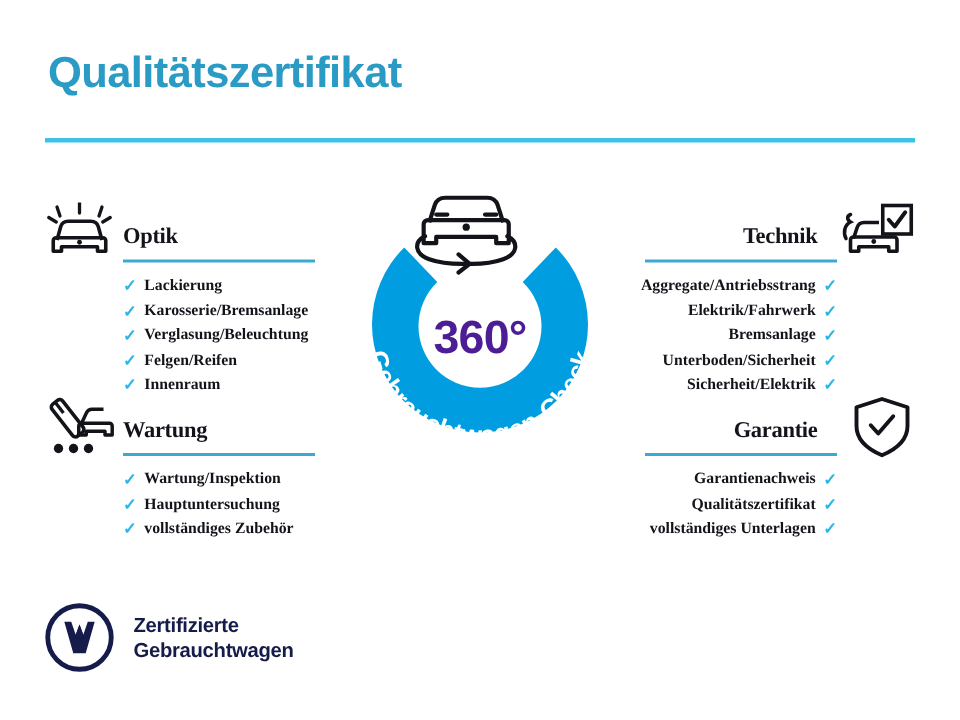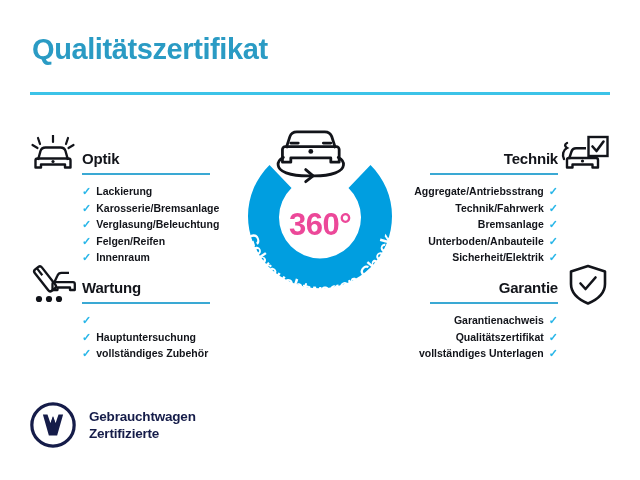--- a/index.html
+++ b/index.html
@@ -17,21 +17,21 @@
     position:absolute;left:32px;top:33px;
     font-size:29px;font-weight:bold;color:#2a9bc4;
     letter-spacing:-0.4px;white-space:nowrap;
   }
   .top-rule{
     position:absolute;left:30px;top:92px;width:580px;height:3px;
     background:#3cc3e8;
   }
 
   
-  .block{position:absolute;}
+  .block{position:absolute;font-family:Liberation Serif, serif;}
 
   .head-row{position:relative;height:42px;}
   .sec-title{
     position:absolute;bottom:8px;
     font-size:15px;font-weight:bold;color:#12141a;
     letter-spacing:-0.2px;white-space:nowrap;
   }
   .sec-rule{
     position:absolute;height:2px;background:#3aa9d4;
   }
@@ -44,40 +44,40 @@
   .chk{color:#29b6e8;font-size:11px;font-weight:bold;}
 
   
   .col-left .sec-title{left:52px;}
   .col-left .sec-rule{left:52px;right:0;}
   .col-left .items{margin-left:52px;}
   .col-left .items li{justify-content:flex-start;}
   .col-left .chk{margin-right:5px;}
 
   
-  .col-right .sec-title{right:52px;}
+  .col-right .sec-title{right:65px;}
   .col-right .sec-rule{left:0;right:52px;}
   .col-right .items{margin-right:52px;}
   .col-right .items li{justify-content:flex-end;text-align:right;}
   .col-right .chk{margin-left:5px;}
 
   .icon{position:absolute;}
   .col-left .icon{left:0;top:2px;}
   .col-right .icon{right:0;top:2px;}
 
   
   .badge{position:absolute;left:218px;top:118px;width:204px;height:204px;}
   .badge svg{display:block;}
   .badge-360{
     position:absolute;left:0;top:0;width:204px;height:204px;
     display:flex;align-items:center;justify-content:center;
     pointer-events:none;
   }
   .badge-360 span{
-    font-size:31px;font-weight:bold;color:#ec4899;letter-spacing:-0.5px;
+    font-size:31px;font-weight:bold;color:#4c1d95;letter-spacing:-0.5px;
     transform:translateY(5px);
   }
 
   
   .footer{position:absolute;left:30px;top:402px;display:flex;align-items:center;}
   .vw-logo{width:46px;height:46px;flex:none;}
   .vw-text{
     margin-left:13px;font-size:13.5px;font-weight:bold;color:#151c49;
     line-height:17px;letter-spacing:-0.2px;
   }
@@ -147,29 +147,29 @@
     <div class="head-row">
       <div class="sec-title">Technik</div>
       <div class="sec-rule" style="bottom:0;"></div>
     </div>
     <ul class="items" style="margin-top:8px;">
       <li>
           <span>Aggregate/Antriebsstrang</span>
           <span class="chk">✓</span>
         </li>
       <li>
-          <span>Technik/Fahrwerk</span>
+          <span>Elektrik/Fahrwerk</span>
           <span class="chk">✓</span>
         </li>
       <li>
           <span>Bremsanlage</span>
           <span class="chk">✓</span>
         </li>
       <li>
-          <span>Unterboden/Anbauteile</span>
+          <span>Unterboden/Sicherheit</span>
           <span class="chk">✓</span>
         </li>
       <li>
           <span>Sicherheit/Elektrik</span>
           <span class="chk">✓</span>
         </li>
     </ul>
   </div>
 
   <div class="block col-left" style="left:30px;top:262px;width:180px;">
@@ -187,20 +187,21 @@
         <circle cx="29" cy="35" r="3.1" fill="#12141a"></circle>
       </svg>
     </div>
     <div class="head-row">
       <div class="sec-title">Wartung</div>
       <div class="sec-rule" style="bottom:0;"></div>
     </div>
     <ul class="items" style="margin-top:8px;">
       <li>
           <span class="chk">✓</span>
+          <span>Wartung/Inspektion</span>
         </li>
       <li>
           <span class="chk">✓</span>
           <span>Hauptuntersuchung</span>
         </li>
       <li>
           <span class="chk">✓</span>
           <span>vollständiges Zubehör</span>
         </li>
     </ul>
@@ -260,18 +261,18 @@
     </div>
   </div>
 
   <div class="footer">
     <svg class="vw-logo" viewBox="0 0 100 100">
       <circle cx="50" cy="50" r="46" fill="none" stroke="#151c49" stroke-width="7"></circle>
       <path d="M28 27 L38 27 L44.5 46 L50 31 L55.5 46 L62 27 L72 27 L59 73 L50 73 L50 62 L50 73 L41 73 Z" fill="#151c49"></path>
       <path d="M50 31 L55.5 46 L50 62 L44.5 46 Z" fill="#151c49"></path>
     </svg>
     <div class="vw-text">
+      <div>Zertifizierte</div>
       <div>Gebrauchtwagen</div>
-      <div>Zertifizierte</div>
     </div>
   </div>
 
 </div>
 
 </body></html>

